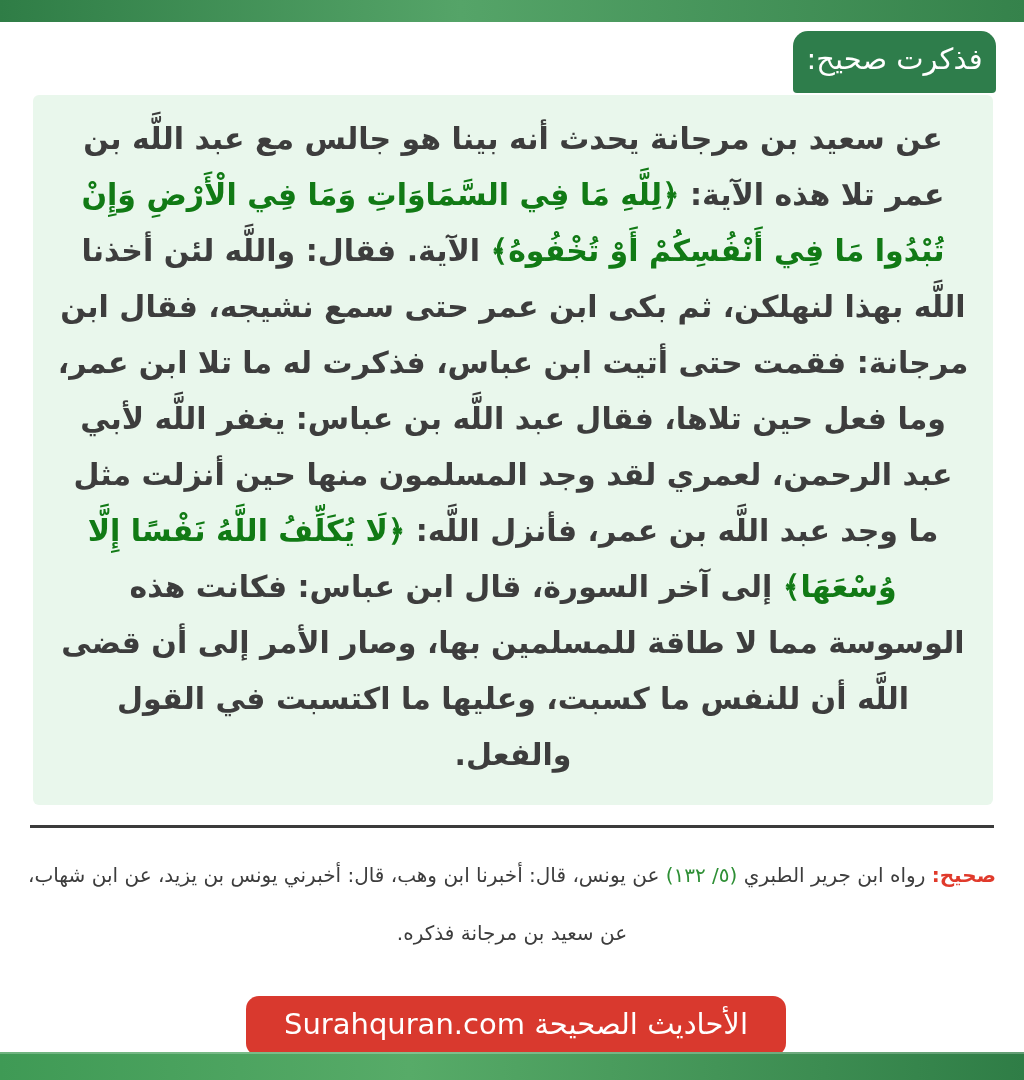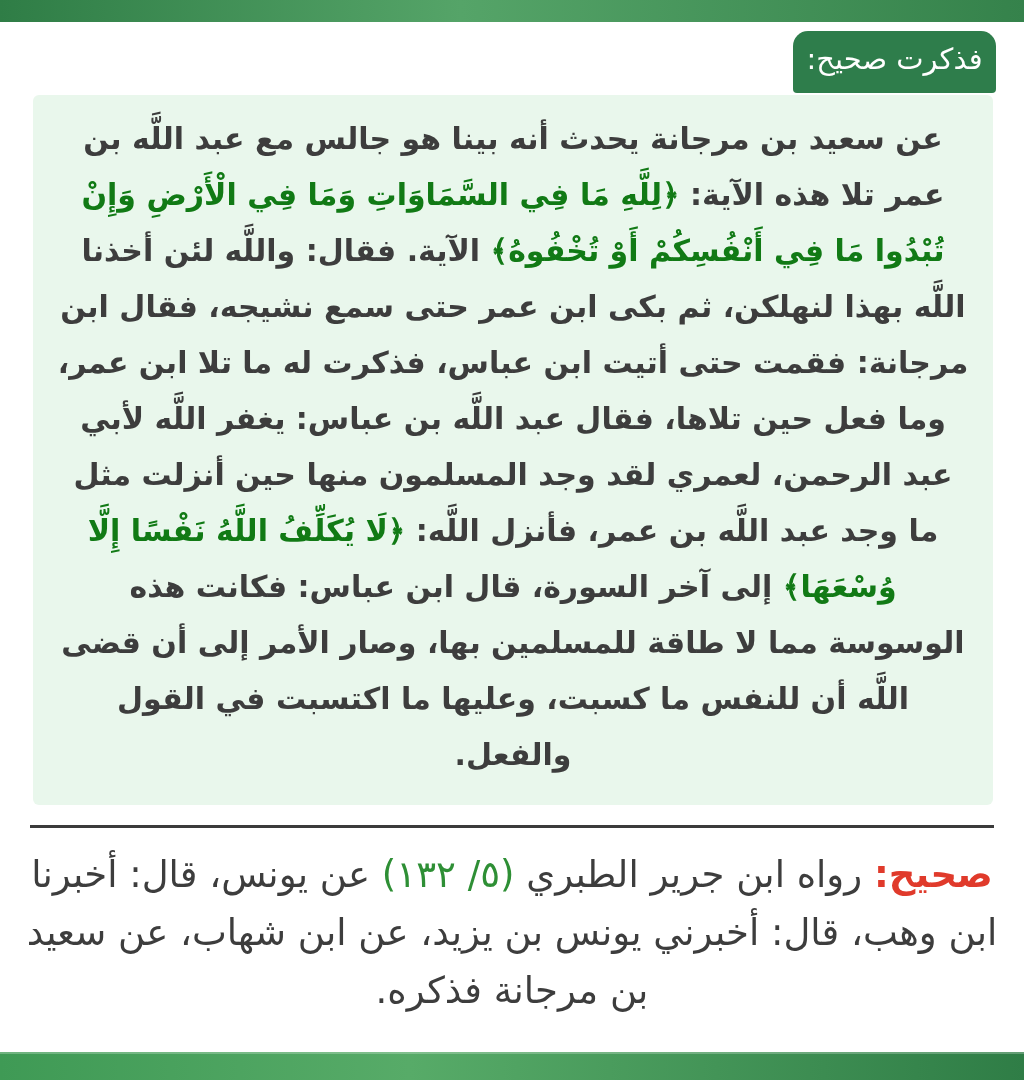--- a/index.html
+++ b/index.html
@@ -78,21 +78,21 @@
   }
 
   .attribution {
     position: absolute;
     left: 16px;
     top: 846px;
     width: 992px;
     direction: rtl;
     unicode-bidi: plaintext;
     text-align: center;
-    font-size: 37px;
+    font-size: 20px;
     font-weight: 400;
     line-height: 58px;
     color: var(--body-text);
   }
   .attribution .seg-grade { color: var(--grade-red); font-weight: 700; }
   .attribution .seg-ref { color: var(--ref-green); }
   .attribution .seg-normal { color: var(--body-text); }
 
   .site-banner {
     position: absolute;
@@ -139,16 +139,19 @@
   </div>
 
   <div class="hadith-panel">
     <p class="hadith-text"><span class="seg-normal">عن سعيد بن مرجانة يحدث أنه بينا هو جالس مع عبد اللَّه بن عمر تلا هذه الآية: </span><span class="seg-quran">﴿لِلَّهِ مَا فِي السَّمَاوَاتِ وَمَا فِي الْأَرْضِ وَإِنْ تُبْدُوا مَا فِي أَنْفُسِكُمْ أَوْ تُخْفُوهُ﴾</span><span class="seg-normal"> الآية. فقال: واللَّه لئن أخذنا اللَّه بهذا لنهلكن، ثم بكى ابن عمر حتى سمع نشيجه، فقال ابن مرجانة: فقمت حتى أتيت ابن عباس، فذكرت له ما تلا ابن عمر، وما فعل حين تلاها، فقال عبد اللَّه بن عباس: يغفر اللَّه لأبي عبد الرحمن، لعمري لقد وجد المسلمون منها حين أنزلت مثل ما وجد عبد اللَّه بن عمر، فأنزل اللَّه: </span><span class="seg-quran">﴿لَا يُكَلِّفُ اللَّهُ نَفْسًا إِلَّا وُسْعَهَا﴾</span><span class="seg-normal"> إلى آخر السورة، قال ابن عباس: فكانت هذه الوسوسة مما لا طاقة للمسلمين بها، وصار الأمر إلى أن قضى اللَّه أن للنفس ما كسبت، وعليها ما اكتسبت في القول والفعل.</span></p>
   </div>
 
   <div class="divider"></div>
 
   <p class="attribution"><span class="seg-grade">صحيح:</span><span class="seg-normal"> رواه ابن جرير الطبري </span><span class="seg-ref">(٥/ ١٣٢)</span><span class="seg-normal"> عن يونس، قال: أخبرنا ابن وهب، قال: أخبرني يونس بن يزيد، عن ابن شهاب، عن سعيد بن مرجانة فذكره.</span></p>
 
+  <div class="site-banner">
+    <span class="banner-text">الأحاديث الصحيحة Surahquran.com</span>
+  </div>
 
   <div class="bottom-bar"></div>
 
 </div>
 
 </body></html>

